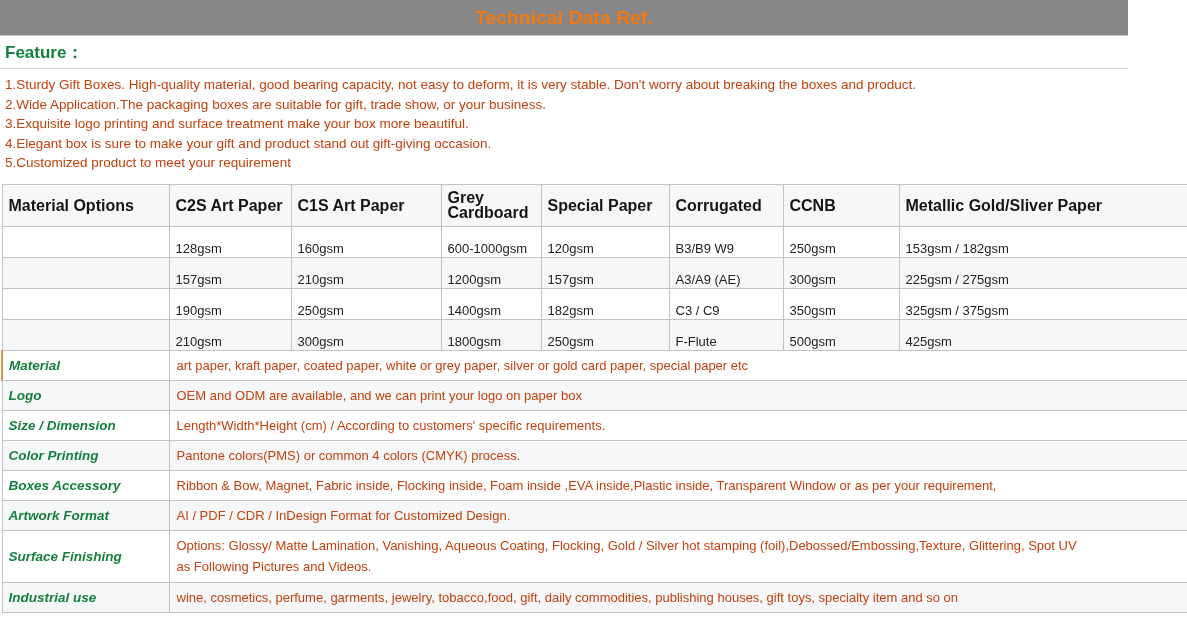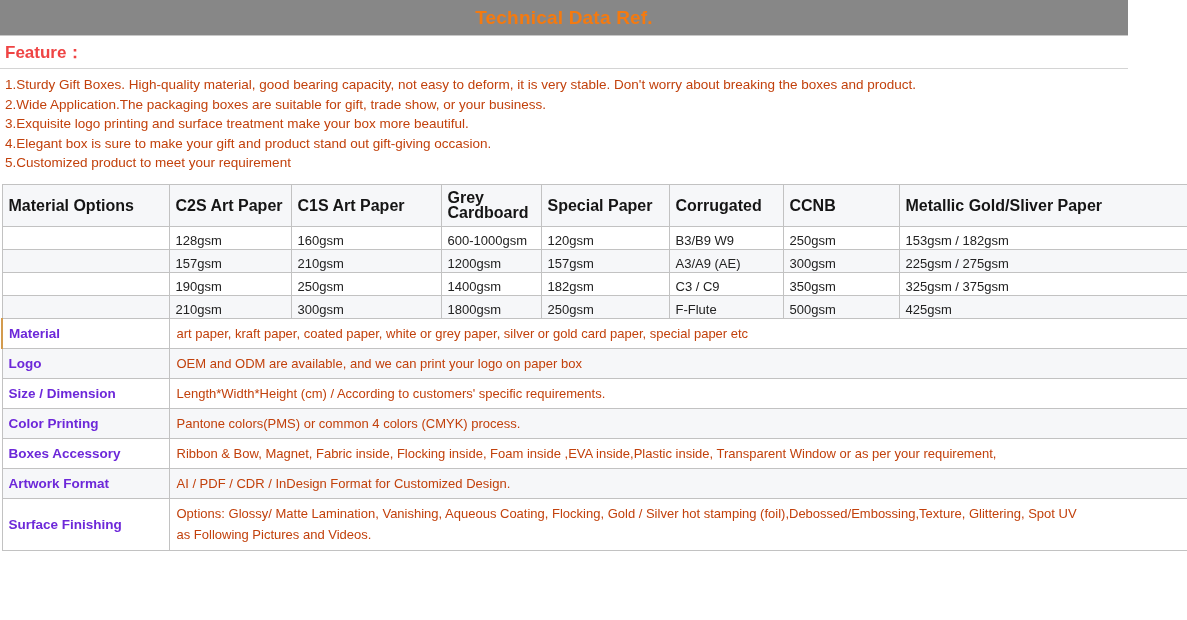--- a/index.html
+++ b/index.html
@@ -46,21 +46,21 @@
     height: 33px;
     border-bottom: 1px solid #d4d4d4;
     display: flex;
     align-items: center;
     padding-left: 5px;
     box-sizing: border-box;
   }
   .feature-head .feature-label {
     font-weight: bold;
     font-size: 17px;
-    color: #ef4444;
+    color: #15803d;
   }
 
   
   .feature-list {
     padding: 6px 5px 6px 5px;
     box-sizing: border-box;
   }
   .feature-list .feature-line {
     font-size: 13.5px;
     line-height: 19.5px;
@@ -92,31 +92,32 @@
     background: #f6f7f9;
     font-weight: bold;
     font-size: 16px;
     height: 42px;
     white-space: normal;
     line-height: 15px;
     color: #151515;
   }
   table.spec tr.gsm td {
     height: 20px;
-    padding-top: 6px;
+    padding-top: 14px;
     padding-bottom: 1px;
   }
   table.spec tr.gsm.odd td { background: #ffffff; }
   table.spec tr.gsm.even td { background: #f6f7f9; }
 
   table.spec tr.pair td.lbl {
     font-weight: bold;
     font-size: 13.5px;
-    color: #6d28d9;
+    color: #15803d;
     padding-left: 6px;
+    font-style: italic;
   }
   table.spec tr.pair td.val {
     font-size: 13px;
     color: #c2410c;
     padding-left: 7px;
   }
   table.spec tr.pair.odd td { background: #ffffff; }
   table.spec tr.pair.even td { background: #f6f7f9; }
 
   table.spec tr.pair td { height: 30px; }
@@ -242,16 +243,20 @@
     </tr>
     <tr class="pair odd tall">
       <td class="lbl">Surface Finishing</td>
       <td class="val" colspan="7">
         <span class="val-wrap">
           <span class="val-line">Options: Glossy/ Matte Lamination, Vanishing, Aqueous Coating, Flocking, Gold / Silver hot stamping (foil),Debossed/Embossing,Texture, Glittering, Spot UV</span>
           <span class="val-line">as Following Pictures and Videos.</span>
         </span>
       </td>
     </tr>
+    <tr class="pair even">
+      <td class="lbl">Industrial use</td>
+      <td class="val" colspan="7">wine, cosmetics, perfume, garments, jewelry, tobacco,food, gift, daily commodities, publishing houses, gift toys, specialty item and so on</td>
+    </tr>
   </tbody>
     </table>
 
 </div>
 
 </body></html>

